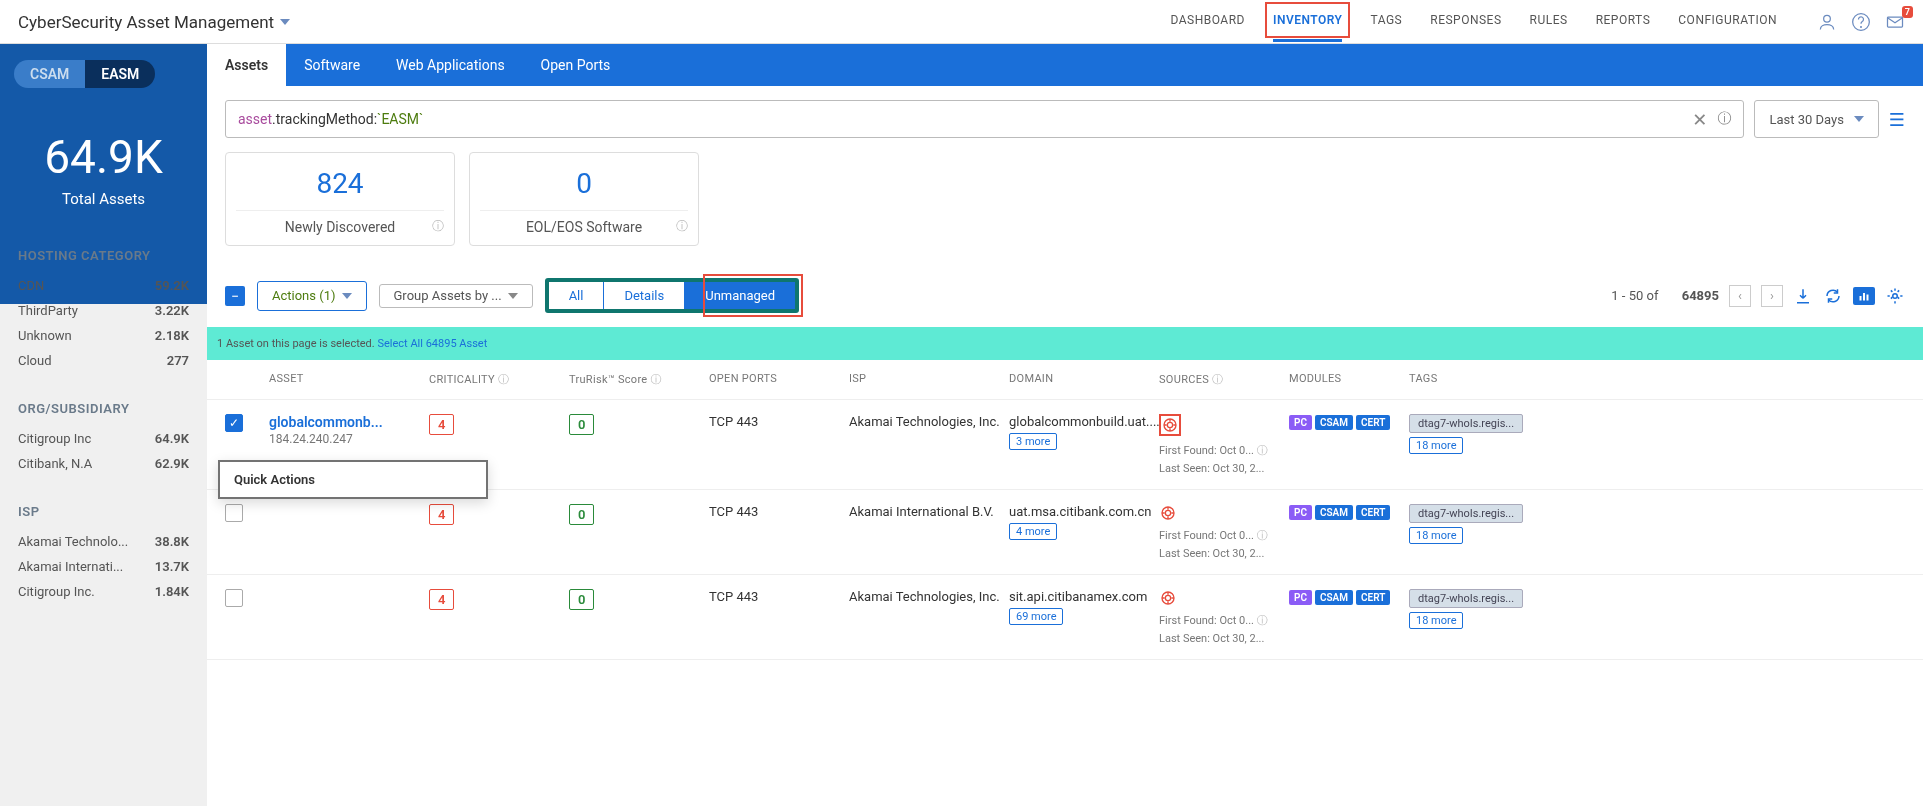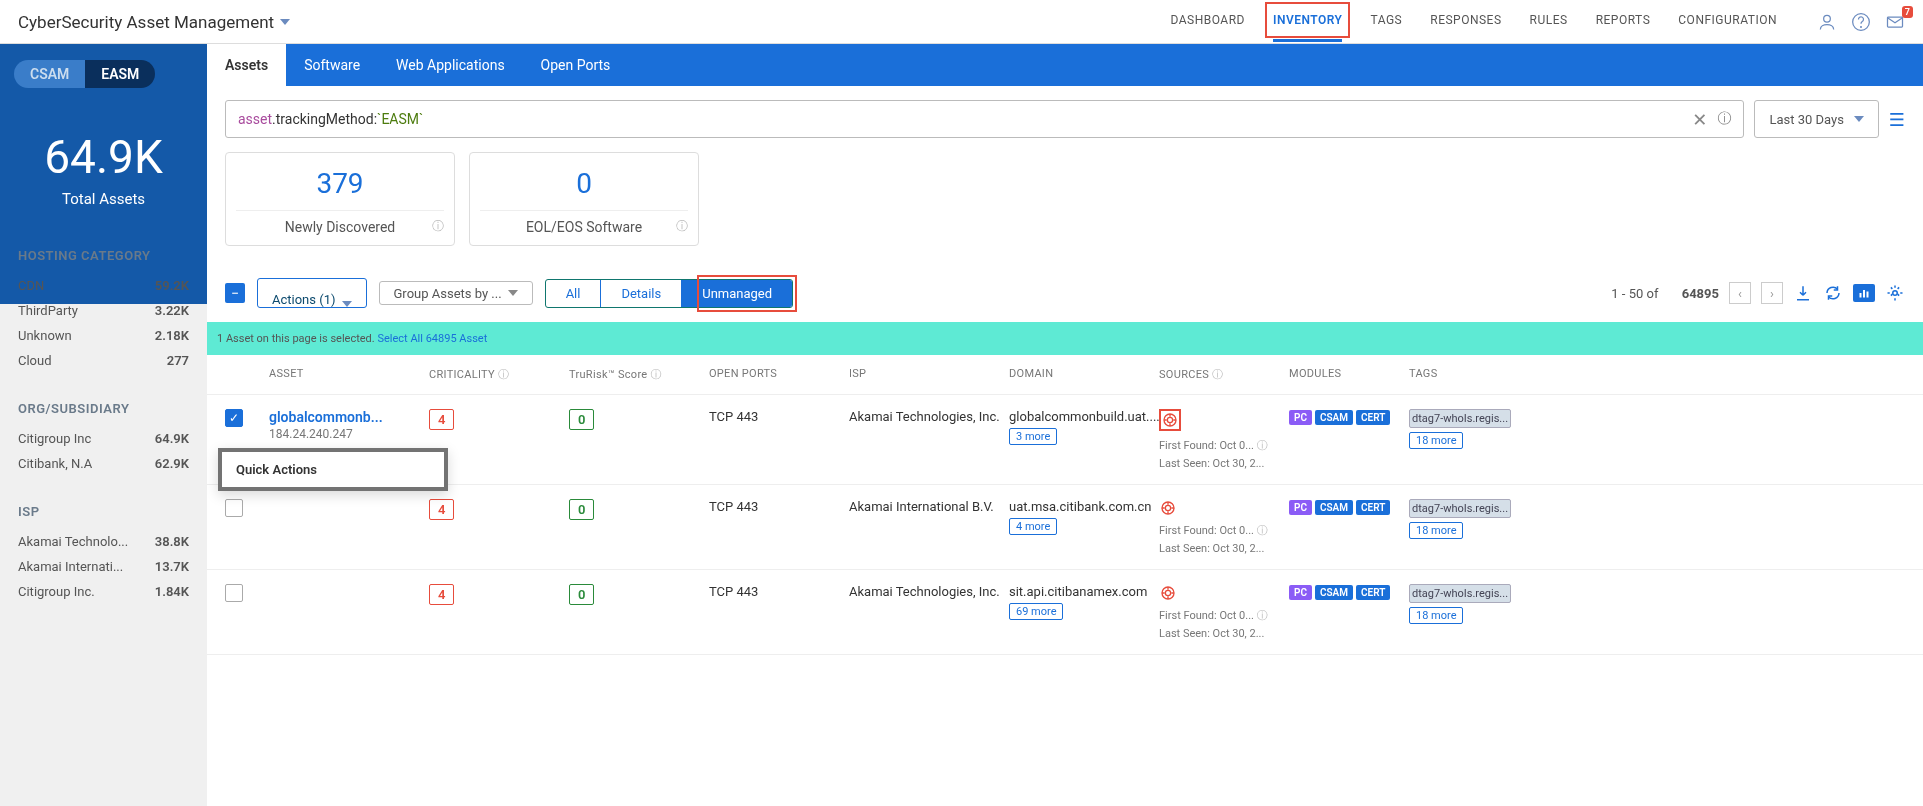--- a/index.html
+++ b/index.html
@@ -42,23 +42,23 @@
 .query-box .help{color:#888;margin-left:10px;cursor:pointer}
 .date-sel{border:1px solid #bbb;border-radius:3px;height:38px;padding:0 14px;display:flex;align-items:center;gap:10px;color:#555;cursor:pointer}
 .hamburger{color:#1a6fd9;cursor:pointer;font-size:18px}
 .stat-cards{display:flex;gap:14px;padding:0 18px 18px}
 .card{border:1px solid #ddd;border-radius:4px;width:230px;text-align:center;padding:14px 10px 10px;position:relative}
 .card .n{font-size:28px;color:#1a6fd9}
 .card .lbl{border-top:1px solid #eee;margin-top:10px;padding-top:8px;color:#555;font-size:14px}
 .info-i{position:absolute;right:10px;bottom:10px;color:#bbb;font-size:12px}
 .toolbar{display:flex;align-items:center;gap:12px;padding:14px 18px}
 .sq-check{width:20px;height:20px;background:#1a6fd9;color:#fff;display:flex;align-items:center;justify-content:center;border-radius:2px;cursor:pointer;font-size:14px}
-.btn-outline{border:1px solid #1a6fd9;color:#0c4a6e;border-radius:3px;height:30px;padding:0 14px;display:flex;align-items:flex-end;gap:6px;cursor:pointer;background:#fff}
+.btn-outline{border:1px solid #1a6fd9;color:#4d7c0f;border-radius:3px;height:30px;padding:0 14px;display:flex;align-items:center;gap:6px;cursor:pointer;background:#fff}
 .btn-outline-gray{border:1px solid #bbb;color:#555;border-radius:3px;height:24px;padding:0 14px;display:flex;align-items:center;gap:6px;cursor:pointer;background:#fff}
-.seg{display:flex;border:1px solid #0f766e;border-radius:3px;overflow:hidden}
+.seg{display:flex;border:4px solid #0f766e;border-radius:3px;overflow:hidden}
 .seg span{padding:6px 20px;font-size:13px;color:#1a6fd9;cursor:pointer;border-right:1px solid #1a6fd9}
 .seg span:last-child{border-right:none}
 .seg span.active{background:#1a6fd9;color:#fff}
 .toolbar-right{margin-left:auto;display:flex;align-items:center;gap:10px;color:#555}
 .pager-btn{border:1px solid #ccc;width:22px;height:22px;display:flex;align-items:center;justify-content:center;color:#999;cursor:pointer}
 .sel-banner{background:#5eead4;padding:10px;font-size:11px;color:#555}
 .sel-banner a{color:#1a6fd9;cursor:pointer}
 .thead{display:flex;padding:12px 18px;border-bottom:1px solid #eee;font-size:11px;color:#777;letter-spacing:.3px}
 .col-chk{width:44px}
 .col-asset{width:160px}
@@ -78,22 +78,22 @@
 .crit-badge{display:inline-block;border:1px solid #e74c3c;color:#e74c3c;padding:2px 8px;border-radius:2px;font-weight:600}
 .score-badge{display:inline-block;border:1px solid #2a8a3a;color:#2a8a3a;padding:2px 8px;border-radius:2px;font-weight:600}
 .more-badge{display:inline-block;border:1px solid #1a6fd9;color:#1a6fd9;padding:1px 6px;border-radius:2px;font-size:11px;margin-top:4px;cursor:pointer}
 .src-icon{width:18px;height:18px;border-radius:50%;display:inline-flex;align-items:center;justify-content:center;color:#e74c3c;border:1px solid transparent}
 .src-highlight{border:2px solid #e74c3c;padding:1px;display:inline-block}
 .src-meta{font-size:11px;color:#777;margin-top:4px}
 .mod-badge{display:inline-block;color:#fff;font-size:10px;padding:2px 5px;border-radius:2px;margin-right:3px;font-weight:600}
 .mod-pc{background:#8b5cf6}
 .mod-csam{background:#1a6fd9}
 .mod-cert{background:#1a6fd9}
-.tag-chip{display:inline-block;background:#d5dfe8;border:1px solid #aab;color:#445;font-size:11px;padding:2px 2px;border-radius:2px}
-.context-menu{position:absolute;background:#fff;border:4px solid #737373;box-shadow:0 4px 12px rgba(0,0,0,.15);width:230px;left:218px;top:448px;z-index:100}
+.tag-chip{display:inline-block;background:#d5dfe8;border:1px solid #aab;color:#445;font-size:11px;padding:2px 8px;border-radius:2px}
+.context-menu{position:absolute;background:#fff;border:2px solid #737373;box-shadow:0 4px 12px rgba(0,0,0,.15);width:270px;left:218px;top:460px;z-index:100}
 .cm-hd{font-weight:600;padding:10px 14px;font-size:13px}
 .cm-item{padding:9px 14px;font-size:13px;cursor:pointer}
 .cm-highlight{border:2px solid #e74c3c;margin:-2px 6px;padding:7px 8px}
 svg{display:block}
 </style>
 </head>
 <body>
 
 <div class="topbar">
   <div class="app-title">
@@ -216,21 +216,21 @@
       </div>
       <div class="date-sel">
         <span>Last 30 Days</span>
         <span class="chevron-down"></span>
       </div>
       <span class="hamburger">☰</span>
     </div>
 
     <div class="stat-cards" id="cards">
         <div class="card">
-          <div class="n">379</div>
+          <div class="n">824</div>
           <div class="lbl">Newly Discovered</div>
           <span class="info-i">ⓘ</span>
         </div>
         <div class="card">
           <div class="n">0</div>
           <div class="lbl">EOL/EOS Software</div>
           <span class="info-i">ⓘ</span>
         </div>
       </div>
 

